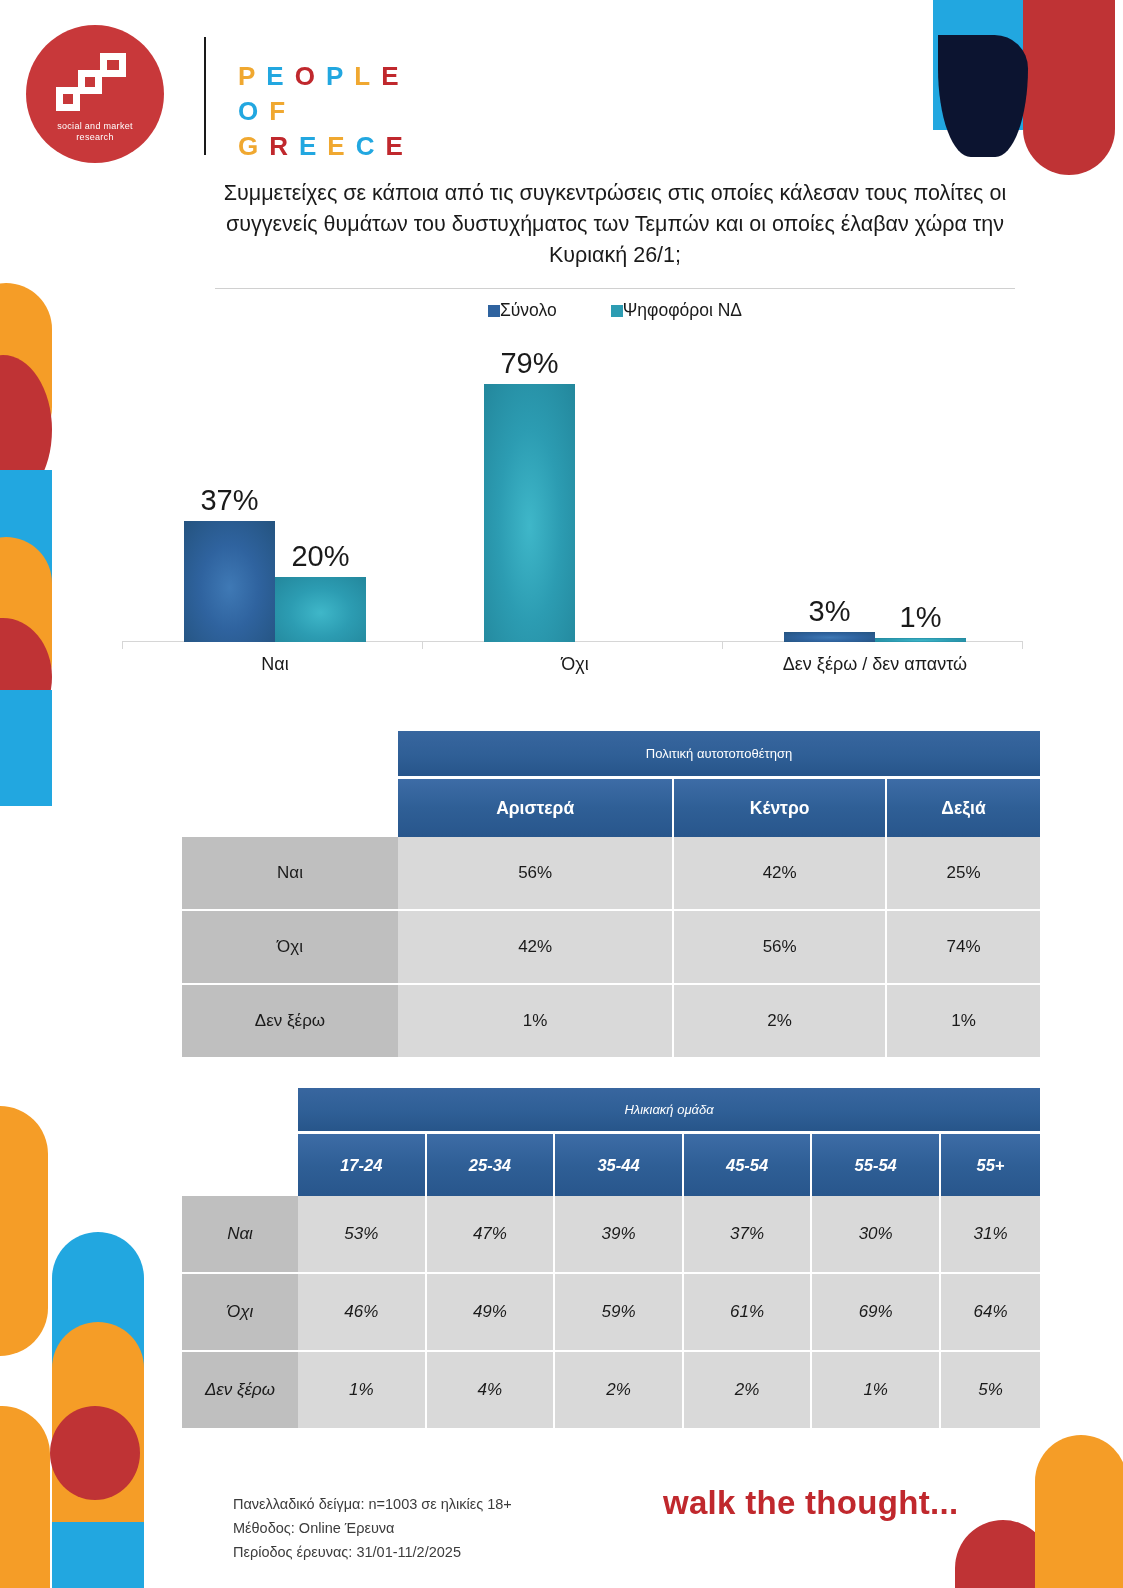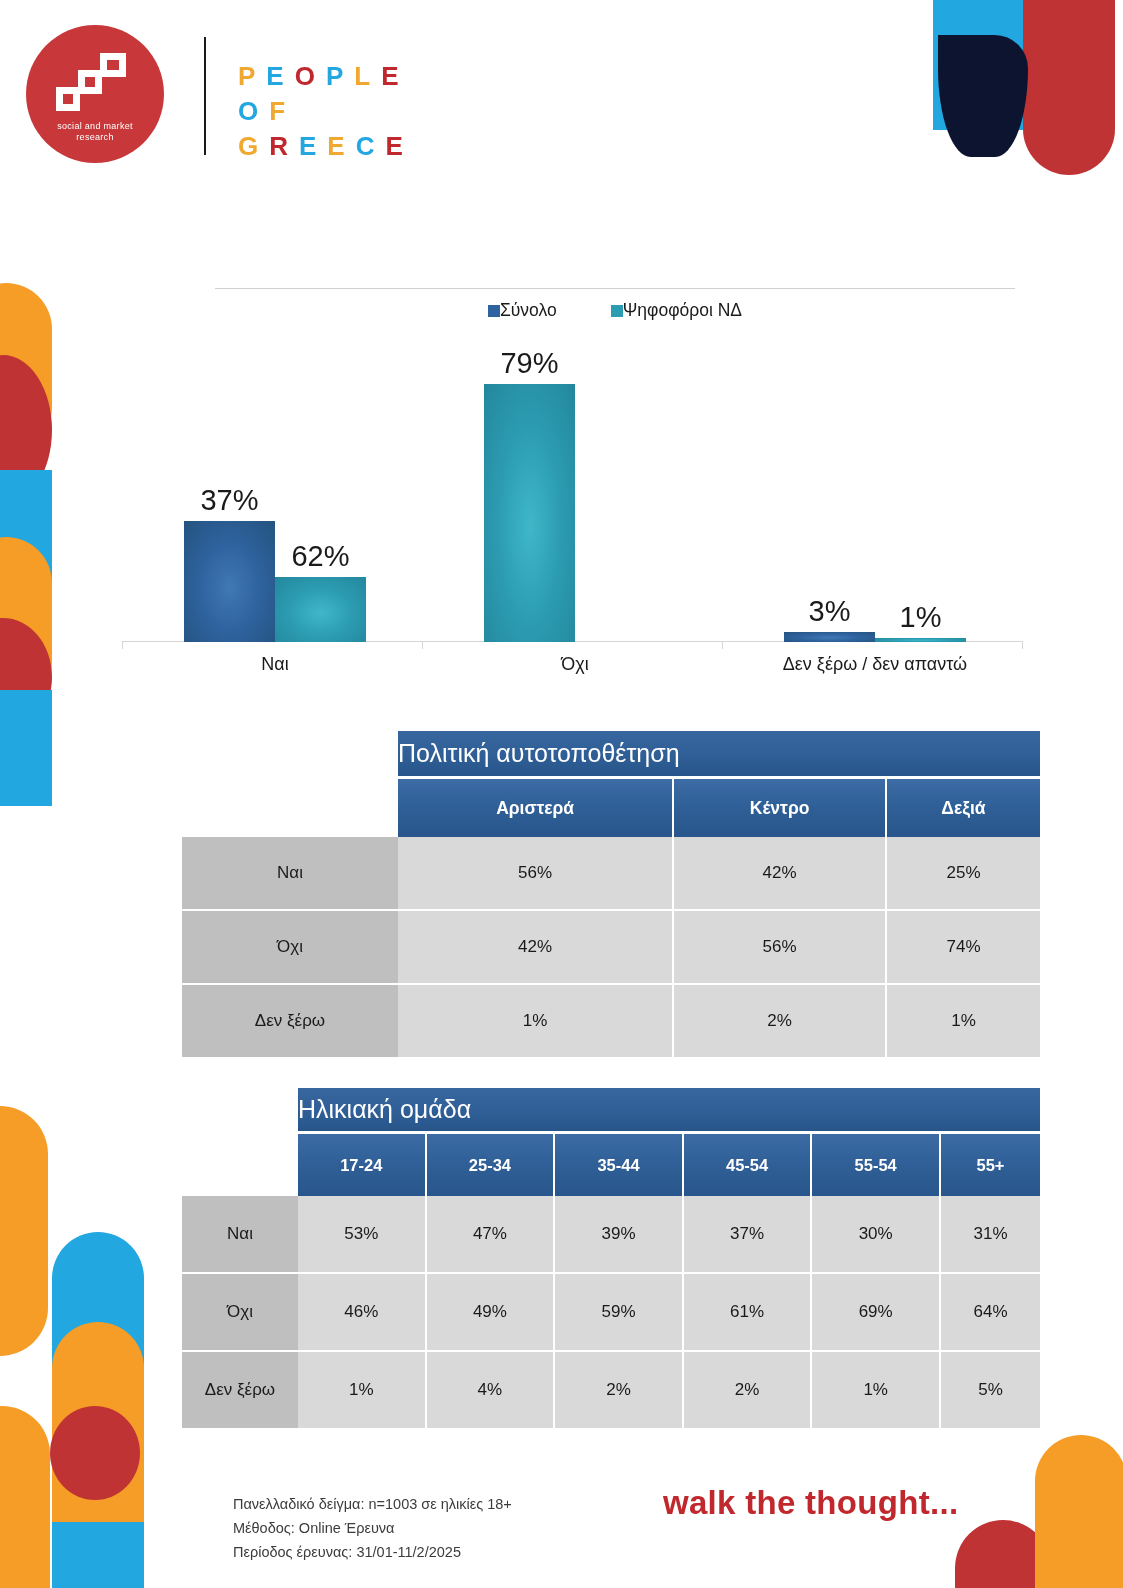--- a/index.html
+++ b/index.html
@@ -116,21 +116,21 @@
   .cat-label {
     position: absolute; bottom: 0; text-align: center;
     font-size: 18px; color: #1a1a1a; white-space: nowrap;
   }
 
   
   .tbl { position: absolute; border-collapse: separate; border-spacing: 0; }
   .tbl td, .tbl th { padding: 0; }
   .t-group {
     background: linear-gradient(to bottom, #38669f 0%, #2f5f96 55%, #27558a 100%);
-    color: #fff; font-size: 25px; font-weight: 400;
+    color: #fff; font-size: 13px; text-align: center; font-weight: 400;
     height: 48px; border-bottom: 3px solid #ffffff; margin-left: 12px;
   }
   .t-head {
     background: linear-gradient(to bottom, #3d6ca6 0%, #2f5f96 50%, #28568c 100%);
     color: #fff; font-size: 17.5px; text-align: center; font-weight: 700;
     height: 58px; border-right: 2px solid #ffffff; margin-top: 32px;
   }
   .t-head:last-child { border-right: none; }
   .t-rowlabel {
     background: #bfbfbf; color: #1a1a1a; font-size: 17px; text-align: center;
@@ -140,21 +140,21 @@
     background: #d9d9d9; color: #1a1a1a; font-size: 17px; text-align: center;
     border-right: 2px solid #ffffff; border-bottom: 2px solid #ffffff;
   }
   .t-cell:last-child { border-right: none; }
   .t-corner { background: transparent; border: none; }
 
   #table1 { left: 182px; top: 731px; width: 858px; }
   #table1 .t-rowlabel { width: 216px; height: 74px; }
   #table1 .t-cell { height: 74px; }
 
-  #table2 { left: 182px; top: 1088px; width: 858px; }
+  #table2 { left: 182px; top: 1088px; width: 858px; font-style: italic; }
   #table2 .t-rowlabel { width: 116px; height: 78px; }
   #table2 .t-cell { height: 78px; }
   #table2 .t-head { height: 62px; font-size: 16.5px; }
   #table2 .t-group { height: 46px; }
 
   
   .footer {
     position: absolute; left: 233px; top: 1492px;
     font-size: 14.5px; line-height: 24px; color: #3c3c3c;
   }
@@ -219,20 +219,21 @@
       </div>
       <div class="pog-row">
         <span style="color:#22a7e0">O</span><span style="color:#f0a830">F</span>
       </div>
       <div class="pog-row">
         <span style="color:#f0a830">G</span><span style="color:#c0282d">R</span><span style="color:#22a7e0">E</span><span style="color:#f0a830">E</span><span style="color:#22a7e0">C</span><span style="color:#c0282d">E</span>
       </div>
     </div>
   </div>
 
+  <div class="title">Συμμετείχες σε κάποια από τις συγκεντρώσεις στις οποίες κάλεσαν τους πολίτες οι συγγενείς θυμάτων του δυστυχήματος των Τεμπών και οι οποίες έλαβαν χώρα την Κυριακή 26/1;</div>
   <div class="title-rule"></div>
 
   <div class="legend">
     <div class="legend-item">
       <span class="legend-swatch" style="background:#2f639f"></span>
       <span>Σύνολο</span>
     </div>
     <div class="legend-item">
       <span class="legend-swatch" style="background:#2c9cb2"></span>
       <span>Ψηφοφόροι ΝΔ</span>
@@ -244,21 +245,21 @@
     <div class="tick" style="left:0"></div>
     <div class="tick" style="left:300px"></div>
     <div class="tick" style="left:600px"></div>
     <div class="tick" style="left:900px"></div>
 
     <div class="grp" style="left:62px;">
       <div class="bar total" style="width:91px;height:121px">
         <span class="bar-label">37%</span>
       </div>
       <div class="bar nd" style="width:91px;height:65px">
-        <span class="bar-label">62%</span>
+        <span class="bar-label">20%</span>
       </div>
     </div>
     <div class="cat-label" style="left:62px;width:182px">Ναι</div>
 
     <div class="grp" style="left:362px;">
       <div class="bar nd" style="width:91px;height:258px">
         <span class="bar-label">79%</span>
       </div>
     </div>
     <div class="cat-label" style="left:362px;width:182px">Όχι</div>

